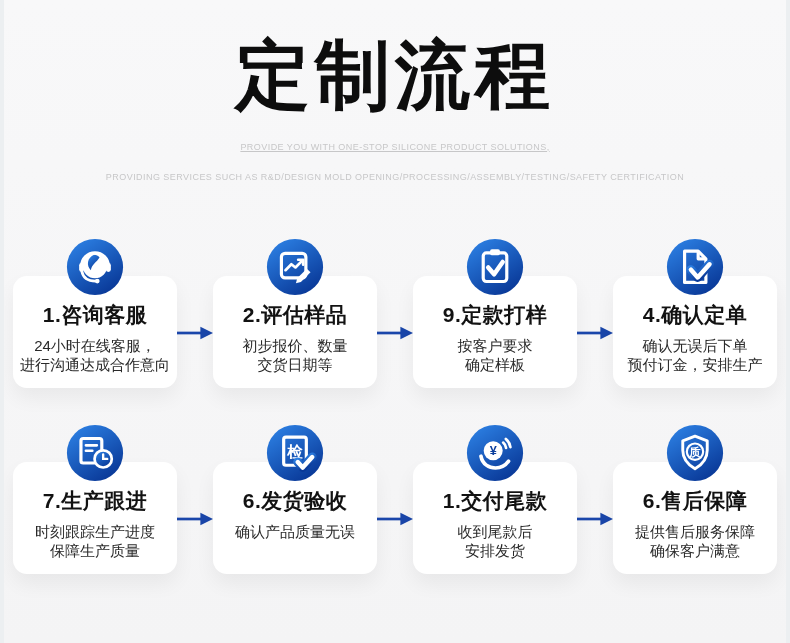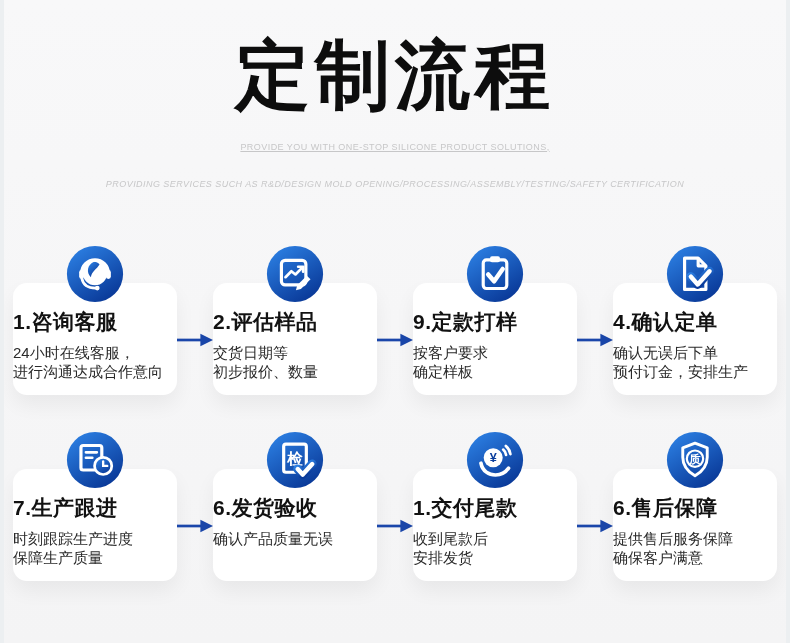--- a/index.html
+++ b/index.html
@@ -9,33 +9,33 @@
     font-family:"Liberation Sans","DejaVu Sans",sans-serif;
     overflow:hidden;
   }
   .header{text-align:center;padding-top:30px;}
   .title{
     margin:0;font-size:75px;font-weight:900;color:#0d0d0d;
     letter-spacing:5px;line-height:1.22;
   }
   .subtitle{color:#c7c7c8;font-size:9px;letter-spacing:.45px;}
   .sub1{margin-top:20px;text-decoration:underline;}
-  .sub2{margin-top:27px;font-style:italic;}
+  .sub2{margin-top:20px;}
   .flow-row{
     display:flex;justify-content:center;align-items:flex-start;
     margin-top:56px;
   }
   .flow-row.second{margin-top:36px;}
   .step{width:164px;display:flex;flex-direction:column;align-items:center;}
   .badge{width:58px;height:58px;margin-bottom:-20px;position:relative;z-index:2;}
   .badge svg{display:block;}
   .card{
     width:164px;height:112px;box-sizing:border-box;background:#ffffff;
     border-radius:14px;box-shadow:0 10px 20px rgba(0,0,0,.055);
-    padding-top:25px;
+    padding-top:25px;text-align:center;
   }
   .step-title{font-size:21px;font-weight:bold;color:#121212;letter-spacing:.5px;}
   .step-desc{margin-top:7px;font-size:15px;line-height:19px;color:#2a2a2a;}
   .arrow{flex:0 0 36px;width:36px;margin-top:87px;display:flex;justify-content:center;}
   .arrow svg{display:block;}
 </style>
 </head>
 <body>
 
 <svg width="0" height="0" style="position:absolute" aria-hidden="true">
@@ -92,22 +92,22 @@
           <circle cx="32" cy="32" r="31" fill="url(#g)"></circle>
           <rect x="17" y="17" width="27" height="27" rx="4" fill="none" stroke="#fff" stroke-width="3.5"></rect>
           <path d="M21.5 35.5 28 29l4.5 3.5L40 25" fill="none" stroke="#fff" stroke-width="3" stroke-linecap="round" stroke-linejoin="round"></path>
           <path d="M35.5 24h5.5v5.5" fill="none" stroke="#fff" stroke-width="3" stroke-linecap="round" stroke-linejoin="round"></path>
           <path d="M38.5 48.5l-5.5 1.4 1.4-5.5L45 33.8l4.1 4.1z" fill="#fff"></path>
         </svg>
       </div>
       <div class="card">
         <div class="step-title">2.评估样品</div>
         <div class="step-desc">
+          <div>初步报价、数量</div>
           <div>交货日期等</div>
-          <div>初步报价、数量</div>
         </div>
       </div>
     </div>
 
     <div class="arrow">
       <svg width="40" height="16" viewBox="0 0 40 16">
         <line x1="0" y1="8" x2="27" y2="8" stroke="#1a46aa" stroke-width="3"></line>
         <path d="M26 1 L40 8 L26 15 z" fill="#1a46aa"></path>
       </svg>
     </div>

